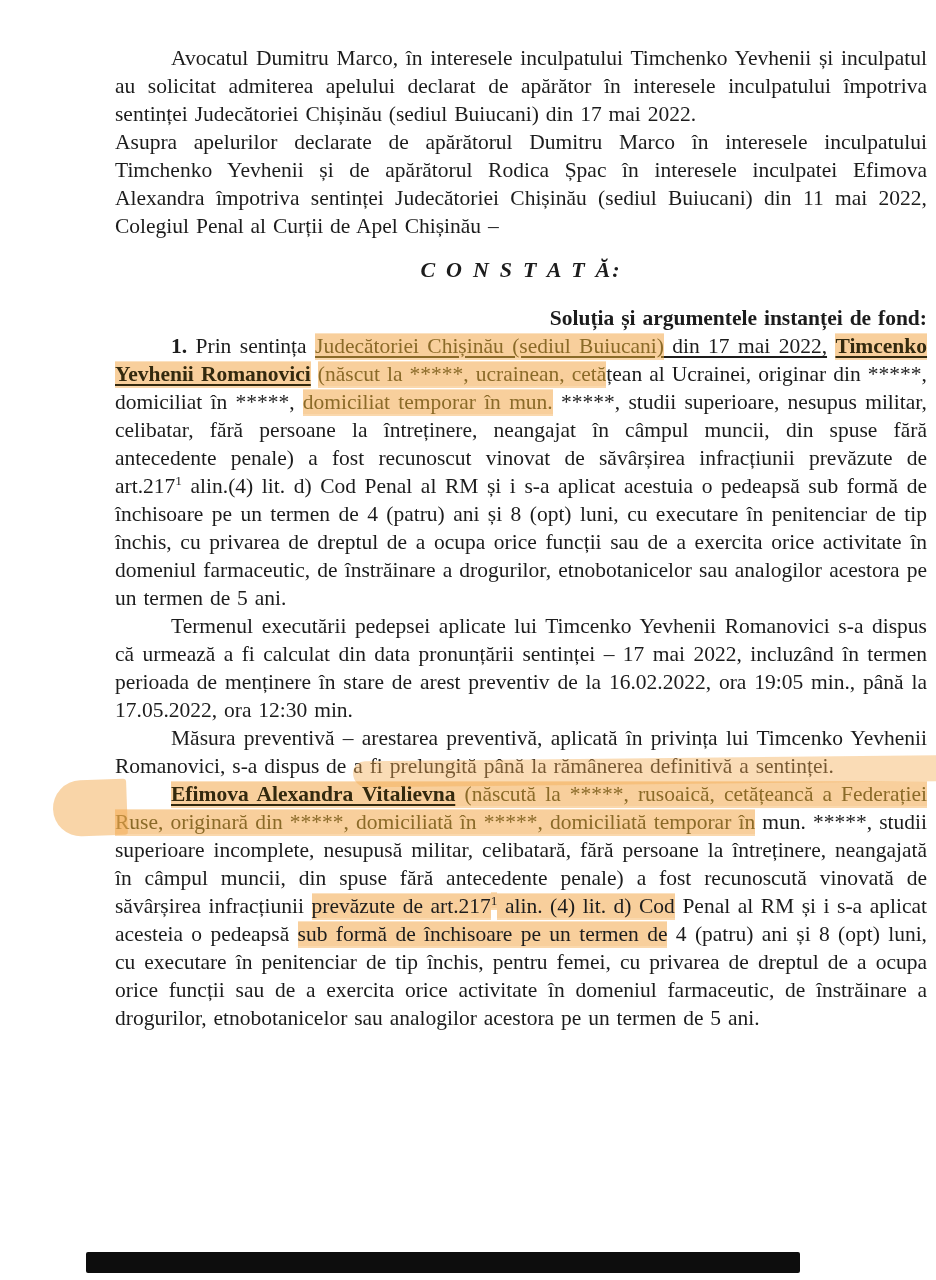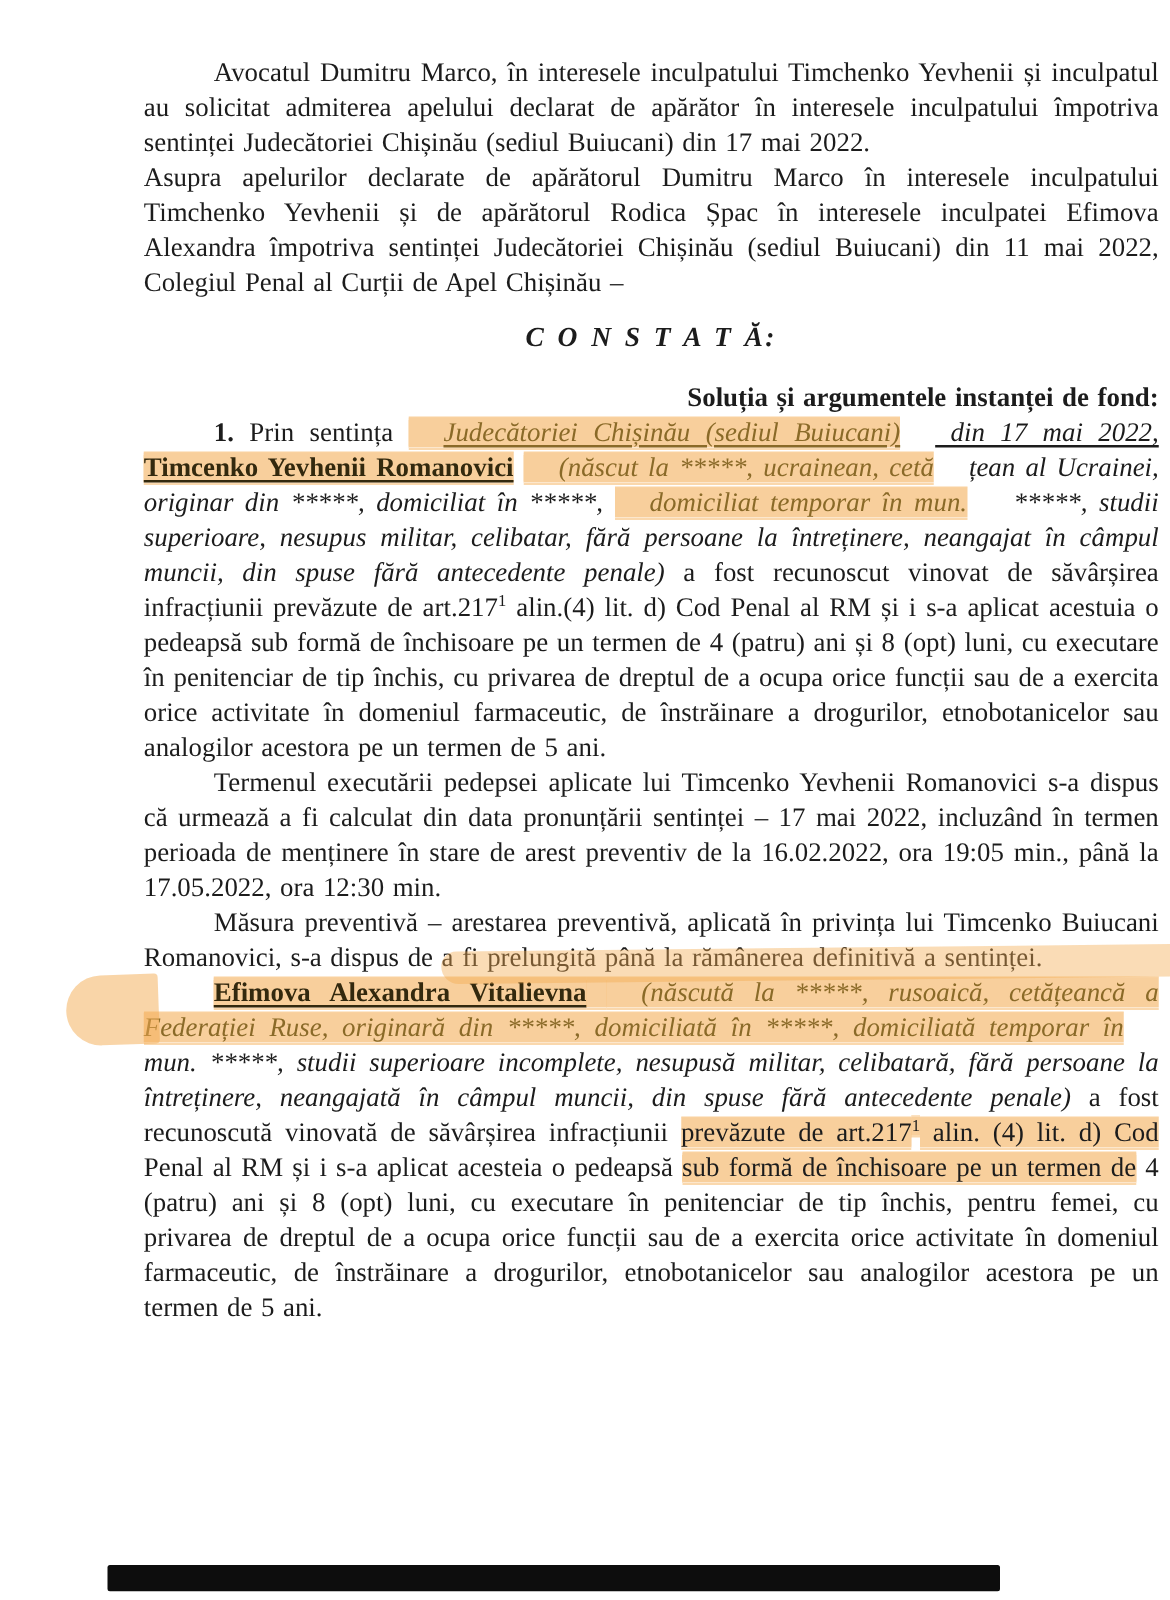--- a/index.html
+++ b/index.html
@@ -35,21 +35,21 @@
     letter-spacing:2px;
     margin-top:16px;
     margin-bottom:20px;
   }
   .subheading{
     font-weight:bold;
     text-align:right;
   }
   
   .b{font-weight:bold;}
-  .i{font-style:italic;padding-left:28px;}
+  .i{}
   .u{text-decoration:underline;text-decoration-thickness:1.5px;text-underline-offset:3px;}
   .sup{vertical-align:super;font-size:62%;line-height:0;}
   .hl{
     background:rgba(243,168,74,0.55);
     box-shadow:0 2px 0 rgba(243,168,74,0.45), 0 -1px 0 rgba(243,168,74,0.35);
   }
   .i.hl{color:#8a6a28;}
   .b.hl{color:#33290e;}
   
   .para-efimova{position:relative;}
@@ -82,17 +82,17 @@
 </head>
 <body>
 
 <div class="page">
     <p class="para para-appeal-marco"><span>Avocatul Dumitru Marco, în interesele inculpatului Timchenko Yevhenii și inculpatul au solicitat admiterea apelului declarat de apărător în interesele inculpatului împotriva sentinței Judecătoriei Chișinău (sediul Buiucani) din 17 mai 2022.</span></p>
     <p class="para noindent para-asupra-apelurilor"><span>Asupra apelurilor declarate de apărătorul Dumitru Marco în interesele inculpatului Timchenko Yevhenii și de apărătorul Rodica Șpac în interesele inculpatei Efimova Alexandra împotriva sentinței Judecătoriei Chișinău (sediul Buiucani) din 11 mai 2022, Colegiul Penal al Curții de Apel Chișinău –</span></p>
     <p class="heading heading-constata"><span>C O N S T A T Ă:</span></p>
     <p class="subheading subheading-solutia"><span>Soluția și argumentele instanței de fond:</span></p>
     <p class="para para-timcenko-sentinta"><span class="b">1. </span><span>Prin sentința </span><span class="i u hl">Judecătoriei Chișinău (sediul Buiucani)</span><span class="i u"> din 17 mai 2022,</span><span> </span><span class="b u hl">Timcenko Yevhenii Romanovici</span><span> </span><span class="i hl">(născut la *****, ucrainean, cetă</span><span class="i">țean al Ucrainei, originar din *****, domiciliat în *****, </span><span class="i hl">domiciliat temporar în mun.</span><span class="i"> *****, studii superioare, nesupus militar, celibatar, fără persoane la întreținere, neangajat în câmpul muncii, din spuse fără antecedente penale)</span><span> a fost recunoscut vinovat de săvârșirea infracțiunii prevăzute de art.217</span><span class="sup">1</span><span> alin.(4) lit. d) Cod Penal al RM și i s-a aplicat acestuia o pedeapsă sub formă de închisoare pe un termen de 4 (patru) ani și 8 (opt) luni, cu executare în penitenciar de tip închis, cu privarea de dreptul de a ocupa orice funcții sau de a exercita orice activitate în domeniul farmaceutic, de înstrăinare a drogurilor, etnobotanicelor sau analogilor acestora pe un termen de 5 ani.</span></p>
     <p class="para para-termen-timcenko"><span>Termenul executării pedepsei aplicate lui Timcenko Yevhenii Romanovici s-a dispus că urmează a fi calculat din data pronunțării sentinței – 17 mai 2022, incluzând în termen perioada de menținere în stare de arest preventiv de la 16.02.2022, ora 19:05 min., până la 17.05.2022, ora 12:30 min.</span></p>
-    <p class="para para-masura-preventiva"><span>Măsura preventivă – arestarea preventivă, aplicată în privința lui Timcenko Buiucani Romanovici, s-a dispus de a fi prelungită până la rămânerea definitivă a sentinței.</span></p>
+    <p class="para para-masura-preventiva"><span>Măsura preventivă – arestarea preventivă, aplicată în privința lui Timcenko Yevhenii Romanovici, s-a dispus de a fi prelungită până la rămânerea definitivă a sentinței.</span></p>
     <p class="para para-efimova"><span class="b u hl">Efimova Alexandra Vitalievna</span><span class="hl"> </span><span class="i hl">(născută la *****, rusoaică, cetățeancă a Federației Ruse, originară din *****, domiciliată în *****, domiciliată temporar în</span><span class="i"> mun. *****, studii superioare incomplete, nesupusă militar, celibatară, fără persoane la întreținere, neangajată în câmpul muncii, din spuse fără antecedente penale)</span><span> a fost recunoscută vinovată de săvârșirea infracțiunii </span><span class="hl">prevăzute de art.217</span><span class="sup hl">1</span><span class="hl"> alin. (4) lit. d) Cod</span><span> Penal al RM și i s-a aplicat acesteia o pedeapsă </span><span class="hl">sub formă de închisoare pe un termen de</span><span> 4 (patru) ani și 8 (opt) luni, cu executare în penitenciar de tip închis, pentru femei, cu privarea de dreptul de a ocupa orice funcții sau de a exercita orice activitate în domeniul farmaceutic, de înstrăinare a drogurilor, etnobotanicelor sau analogilor acestora pe un termen de 5 ani.</span></p>
   </div>
 
 <div class="redaction-bar"></div>
 
 </body></html>

